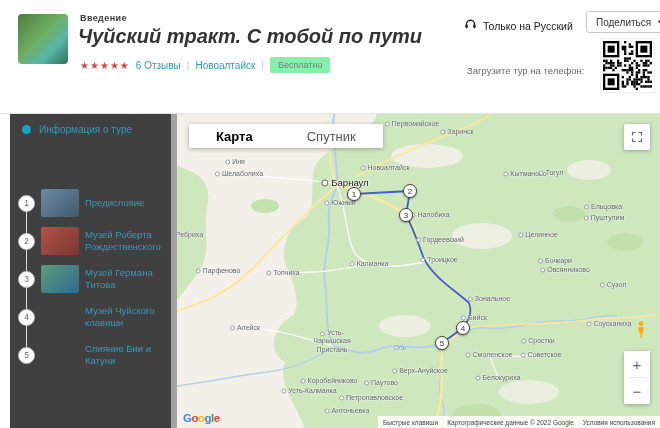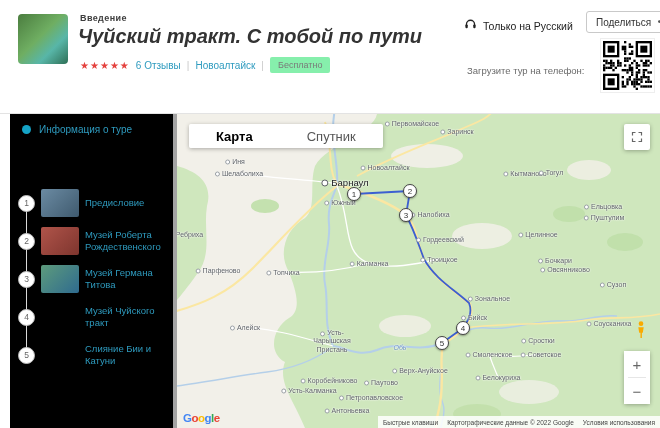--- a/index.html
+++ b/index.html
@@ -18,21 +18,21 @@
   .badge { background:#86efac; color:#7a7a7a; font-size:9px; padding:3px 8px; border-radius:2px; }
   .lang-row { position:absolute; left:464px; top:17px; display:flex; align-items:flex-end; gap:6px; font-size:10.5px; color:#222; }
   .share-btn { position:absolute; left:586px; top:11px; height:22px; padding:0 9px; display:flex; align-items:center; gap:6px;
     background:#fff; border:1px solid #c9c9c9; border-radius:3px; font-size:10px; color:#333; cursor:pointer; }
   .qr-caption { position:absolute; left:467px; top:65px; font-size:9.5px; color:#6b6b6b; }
   .qr-box { position:absolute; left:600px; top:38px; width:55px; height:55px; background:#fff; border:1px solid #eee; padding:2px; }
 
   
   .content-divider { position:absolute; left:0; top:113px; width:660px; height:1px; background:#e3e3e3; }
 
-  .sidebar { position:absolute; left:10px; top:114px; width:167px; height:314px; background:#000000; border-right:4px solid #a3a3a3; }
+  .sidebar { position:absolute; left:10px; top:114px; width:167px; height:314px; background:#404040; border-right:6px solid #a3a3a3; }
   .info-row { position:absolute; left:12px; top:10px; display:flex; align-items:center; gap:8px; cursor:pointer; }
   .info-dot { width:9px; height:9px; border-radius:50%; background:#15a3c6; }
   .info-label { font-size:10px; color:var(--link,#2e9bbf); }
   .timeline { position:absolute; left:16px; top:89px; width:1px; height:152px; background:#d8d8d8; }
   .t-item { position:absolute; left:8px; right:4px; height:38px; display:flex; align-items:center; cursor:pointer; }
   .t-num { width:17px; height:17px; border-radius:50%; background:#fff; border:1px solid #bbb; color:#666;
     font-size:8.5px; display:flex; align-items:center; justify-content:center; flex:0 0 17px; z-index:2; }
   .t-thumb { width:38px; height:28px; border-radius:2px; margin:0 6px; flex:0 0 38px; }
   .t-item:nth-of-type(1) .t-thumb { background:linear-gradient(135deg,#7fae6b,#4a7b8c); }
   .t-item:nth-of-type(2) .t-thumb { background:linear-gradient(135deg,#99a7b2,#5d6d7a); }
@@ -266,21 +266,21 @@
       <span class="t-label">Музей Роберта Рождественского</span>
     </div>
     <div class="t-item" style="top:146px">
       <span class="t-num">3</span>
       <span class="t-thumb"></span>
       <span class="t-label">Музей Германа Титова</span>
     </div>
     <div class="t-item" style="top:184px">
       <span class="t-num">4</span>
       <span class="t-thumb"></span>
-      <span class="t-label">Музей Чуйского тракт</span>
+      <span class="t-label">Музей Чуйского клавиши</span>
     </div>
     <div class="t-item" style="top:222px">
       <span class="t-num">5</span>
       <span class="t-thumb"></span>
       <span class="t-label">Слияние Бии и Катуни</span>
     </div>
   </aside>
 
   <div class="map">
     <svg class="land" width="483" height="314" viewBox="0 0 483 314">

